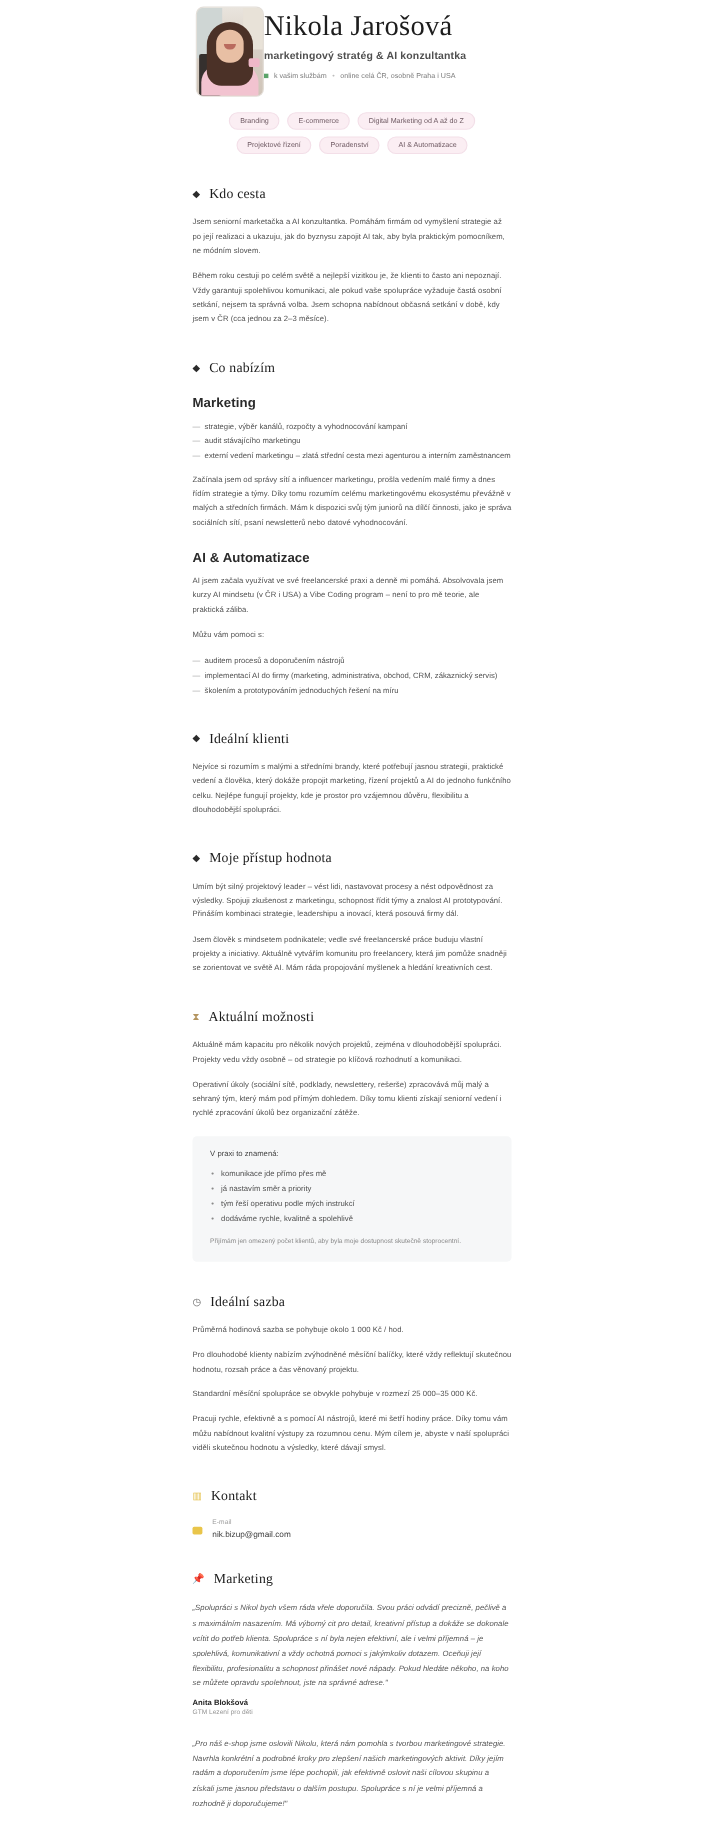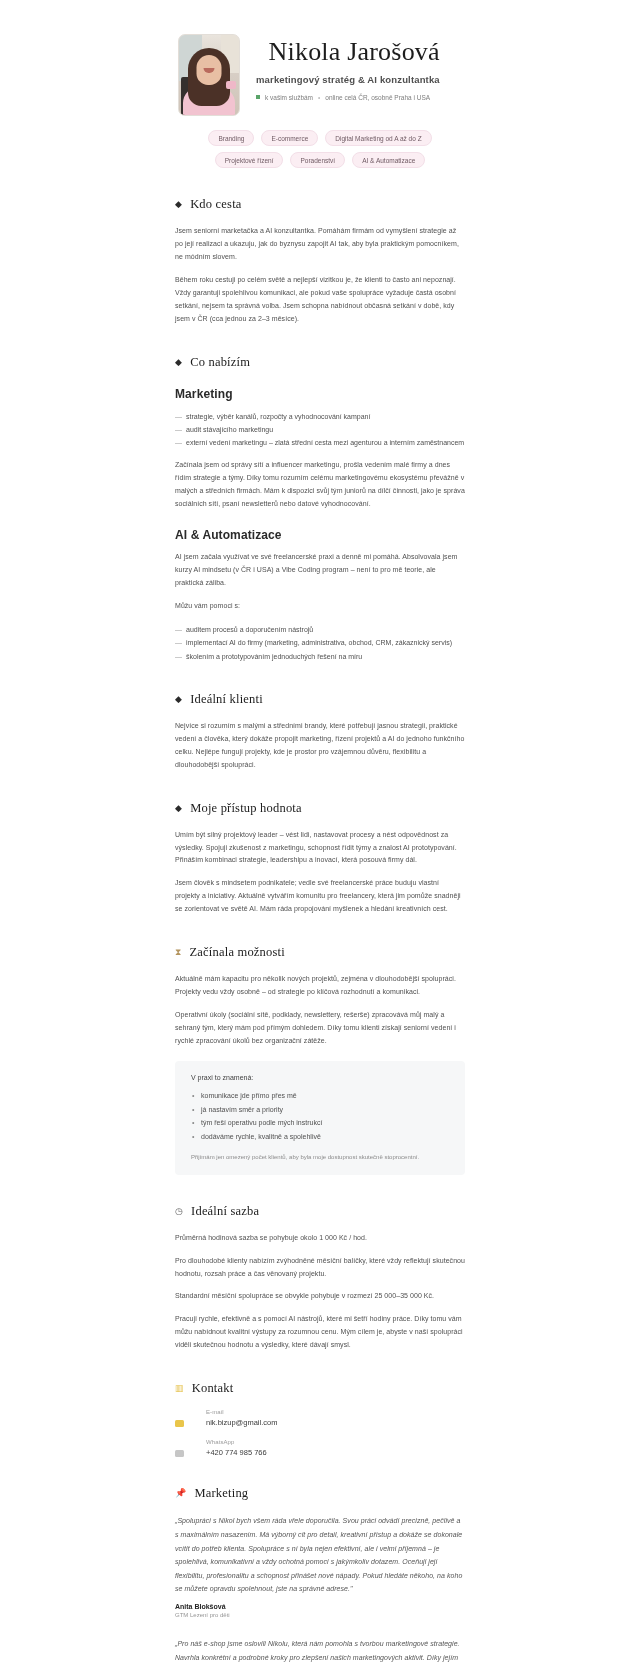--- a/index.html
+++ b/index.html
@@ -7,21 +7,21 @@
   body {
     width:640px;
     background:#ffffff;
     font-family:"Liberation Sans", sans-serif;
     color:#3a3a3a;
     -webkit-font-smoothing:antialiased;
   }
   .page { width:640px; margin:0 auto; padding:0 0 30px 0; }
 
   
-  .hero { display:flex; align-items:flex-start; gap:16px; padding:34px 170px 0 178px;text-align:right; }
+  .hero { display:flex; align-items:flex-start; gap:0; padding:6px 170px 0 178px; }
   .avatar {
     width:62px; height:82px; flex:0 0 62px;
     border-radius:7px; overflow:hidden; position:relative;
     background:linear-gradient(180deg,#e9e4dd 0%,#d8cfc6 45%,#cfc4b8 100%);
     border:1px solid #e3ded8;
   }
   .avatar .bg-l { position:absolute; left:0; top:0; width:38%; height:58%; background:#cfd6d4; }
   .avatar .bg-r { position:absolute; right:0; top:0; width:30%; height:48%; background:#e8e2d8; }
   .avatar .dark { position:absolute; left:2px; bottom:0; width:20px; height:38px; background:#35302e; border-radius:2px;}
   .avatar .hair {
@@ -90,21 +90,21 @@
 
   
   .callout { background:#f6f7f8; border-radius:4px; padding:13px 16px 12px 16px; margin:13px 0 6px 0; }
   .callout .lead { font-size:7px; color:#3f3f3f; margin:0 0 8px 0; }
   .callout ul { list-style:none; margin:0 0 9px 0; padding:0; }
   .callout ul li { font-size:7px; line-height:1.95; color:#505050; padding-left:10px; position:relative; }
   .callout ul li:before { content:"•"; position:absolute; left:1px; color:#8a8a8a; }
   .callout .note { font-size:6px; color:#8b8b8b; margin:0; line-height:1.7; }
 
   
-  .contact-row { display:flex; gap:22px; margin:12px 0 11px 0; align-items:flex-end; }
+  .contact-row { display:flex; gap:9px; margin:12px 0 11px 0; align-items:center; }
   .c-ico { width:9px; height:7px; border-radius:1.5px; flex:0 0 9px; margin-top:2px; }
   .c-ico.mail { background:#e9c54a; }
   .c-ico.wa { background:#c6c6c6; }
   .c-label { font-size:6px; color:#9a9a9a; margin-bottom:3px; letter-spacing:.1px; }
   .c-value { font-size:7.5px; color:#3b3b3b; }
 
   
   .ref { margin:0 0 19px 0; }
   .ref p.quote {
     font-size:7px; line-height:1.95; color:#555; font-style:italic; margin:0 0 7px 0; letter-spacing:.05px;
@@ -188,21 +188,21 @@
 
     <h2 class="sec">
       <span class="ico ico-diamond">◆</span>
       <span>Moje přístup hodnota</span>
     </h2>
     <p class="body">Umím být silný projektový leader – vést lidi, nastavovat procesy a nést odpovědnost za výsledky. Spojuji zkušenost z marketingu, schopnost řídit týmy a znalost AI prototypování. Přináším kombinaci strategie, leadershipu a inovací, která posouvá firmy dál.</p>
     <p class="body">Jsem člověk s mindsetem podnikatele; vedle své freelancerské práce buduju vlastní projekty a iniciativy. Aktuálně vytvářím komunitu pro freelancery, která jim pomůže snadněji se zorientovat ve světě AI. Mám ráda propojování myšlenek a hledání kreativních cest.</p>
 
     <h2 class="sec">
       <span class="ico ico-hour">⧗</span>
-      <span>Začínala možnosti</span>
+      <span>Aktuální možnosti</span>
     </h2>
     <p class="body">Aktuálně mám kapacitu pro několik nových projektů, zejména v dlouhodobější spolupráci. Projekty vedu vždy osobně – od strategie po klíčová rozhodnutí a komunikaci.</p>
     <p class="body">Operativní úkoly (sociální sítě, podklady, newslettery, rešerše) zpracovává můj malý a sehraný tým, který mám pod přímým dohledem. Díky tomu klienti získají seniorní vedení i rychlé zpracování úkolů bez organizační zátěže.</p>
 
     <div class="callout">
       <p class="lead">V praxi to znamená:</p>
       <ul>
         <li>komunikace jde přímo přes mě</li>
         <li>já nastavím směr a priority</li>
         <li>tým řeší operativu podle mých instrukcí</li>
@@ -224,27 +224,20 @@
       <span class="ico ico-card">▥</span>
       <span>Kontakt</span>
     </h2>
     <div class="contact-row">
       <span class="c-ico mail"></span>
       <div>
         <div class="c-label">E-mail</div>
         <div class="c-value">nik.bizup@gmail.com</div>
       </div>
     </div>
-    <div class="contact-row">
-      <span class="c-ico wa"></span>
-      <div>
-        <div class="c-label">WhatsApp</div>
-        <div class="c-value">+420 774 985 766</div>
-      </div>
-    </div>
 
     <h2 class="sec">
       <span class="ico ico-pin">📌</span>
       <span>Marketing</span>
     </h2>
 
     <div class="ref">
       <p class="quote">„Spolupráci s Nikol bych všem ráda vřele doporučila. Svou práci odvádí precizně, pečlivě a s maximálním nasazením. Má výborný cit pro detail, kreativní přístup a dokáže se dokonale vcítit do potřeb klienta. Spolupráce s ní byla nejen efektivní, ale i velmi příjemná – je spolehlivá, komunikativní a vždy ochotná pomoci s jakýmkoliv dotazem. Oceňuji její flexibilitu, profesionalitu a schopnost přinášet nové nápady. Pokud hledáte někoho, na koho se můžete opravdu spolehnout, jste na správné adrese."</p>
       <p class="who">Anita Blokšová</p>
       <p class="role">GTM Lezení pro děti</p>

